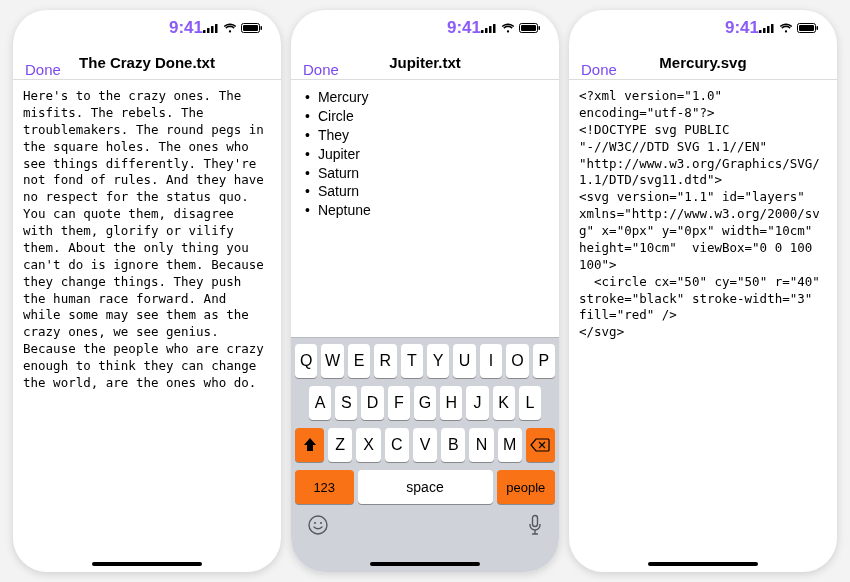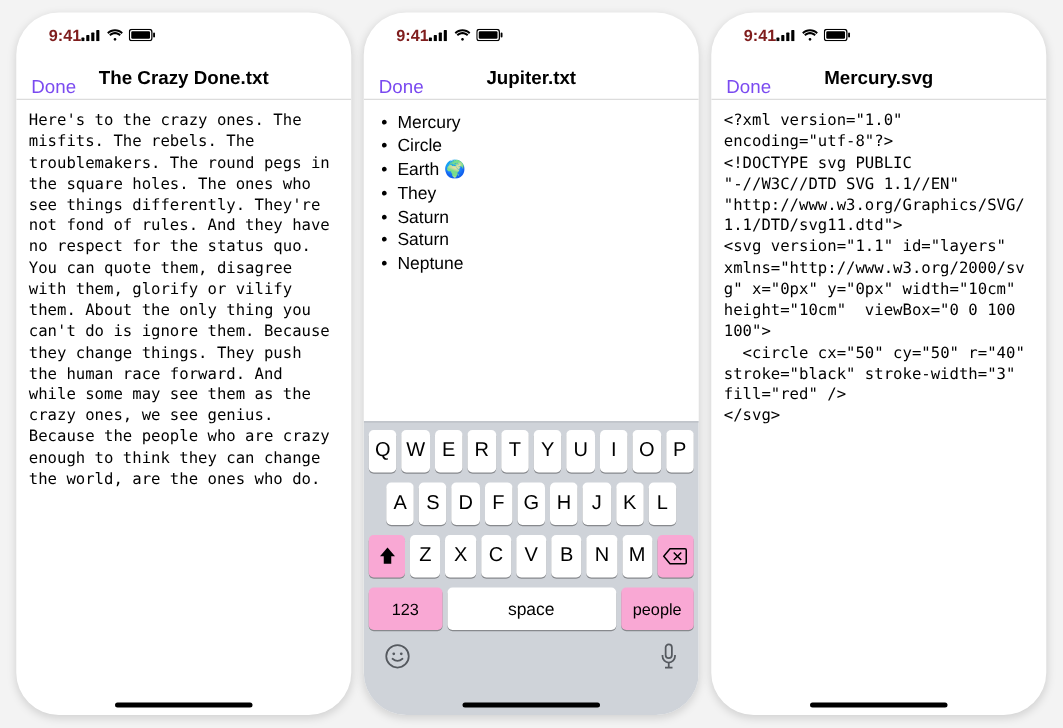--- a/index.html
+++ b/index.html
@@ -21,25 +21,25 @@
     box-shadow: 0 2px 8px rgba(0,0,0,0.15);
     position: relative;
     overflow: hidden;
     display: flex;
     flex-direction: column;
   }
   .statusbar {
     height: 36px;
     display: flex;
     align-items: center;
-    justify-content: flex-start;
+    justify-content: flex-end;
     padding: 0 18px 0 26px;
-    font-size: 13px;
+    font-size: 17px;
     font-weight: 600;
-    color: #7f1d1d;
+    color: #8b5cf6;
   }
   .statusbar .right { display: flex; align-items: center; gap: 4px; }
   .navbar {
     height: 34px;
     border-bottom: 1px solid #dcdcdc;
     display: flex;
     align-items: center;
     justify-content: center;
     position: relative;
   }
@@ -104,21 +104,21 @@
     box-shadow: 0 1px 0 rgba(0,0,0,0.35);
     height: 34px;
     flex: 1;
     display: flex;
     align-items: center;
     justify-content: center;
     font-size: 16px;
     font-weight: 400;
     color: #000;
   }
-  .key.mod { background: #f9a8d4; }
+  .key.mod { background: #f97316; }
   .key.space { flex: 3; font-size: 14px; }
   .key.btn123, .key.return { font-size: 13px; flex: 1.3; }
   .krow.r2 { padding: 0 14px; }
   .krow.r3 .shift, .krow.r3 .del { flex: 1.2; }
   .kb-footer { display:flex; justify-content:space-between; padding:2px 12px 0 12px; font-size:18px; color:#55595f; }
   
   .sig, .wifi, .batt { display:inline-block; }
   svg { display:block; }
 </style>
 </head>
@@ -181,21 +181,21 @@
             <rect x="2" y="2" width="15" height="6" rx="1" fill="#000"></rect>
             <rect x="19.5" y="3" width="1.5" height="4" rx="0.8" fill="#000"></rect>
           </svg>
         </span>
     </span>
   </div>
   <div class="navbar">
     <span class="done">Done</span>
     <span class="title">Jupiter.txt</span>
   </div>
-  <div class="content list" id="planet-list"><div class="li">Mercury</div><div class="li">Circle</div><div class="li">Earth 🌍</div><div class="li">They</div><div class="li">Saturn</div><div class="li">Saturn</div><div class="li">Neptune</div></div>
+  <div class="content list" id="planet-list"><div class="li">Mercury</div><div class="li">Circle</div><div class="li">They</div><div class="li">Jupiter</div><div class="li">Saturn</div><div class="li">Saturn</div><div class="li">Neptune</div></div>
 
   <div class="keyboard">
     <div class="krow r1" id="krow1">
         <div class="key">Q</div>
         <div class="key">W</div>
         <div class="key">E</div>
         <div class="key">R</div>
         <div class="key">T</div>
         <div class="key">Y</div>
         <div class="key">U</div>

